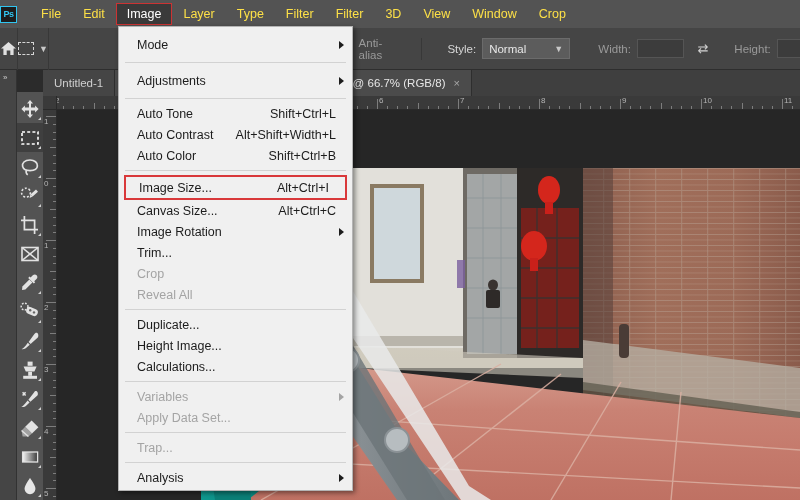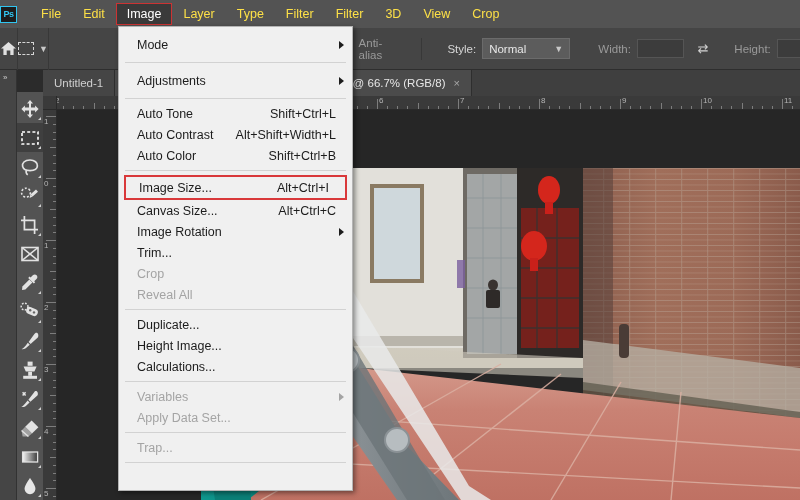--- a/index.html
+++ b/index.html
@@ -235,20 +235,21 @@
     <div id="menubar-items" style="display:flex;align-items:center;">
         <div class="menu-item">File</div>
         <div class="menu-item">Edit</div>
         <div class="menu-item active">Image</div>
         <div class="menu-item">Layer</div>
         <div class="menu-item">Type</div>
         <div class="menu-item">Filter</div>
         <div class="menu-item">Filter</div>
         <div class="menu-item">3D</div>
         <div class="menu-item">View</div>
+        <div class="menu-item">Window</div>
         <div class="menu-item">Crop</div>
       </div>
   </div>
 
   <div class="optionsbar">
     <div class="opt-home">
       <svg width="17" height="15" viewBox="0 0 17 15">
         <path d="M8.5 1 L16 7.6 L13.6 7.6 L13.6 14 L10.3 14 L10.3 9.6 L6.7 9.6 L6.7 14 L3.4 14 L3.4 7.6 L1 7.6 Z" fill="#e0e0e0"></path>
       </svg>
     </div>
@@ -750,15 +751,19 @@
         <span class="arrow"></span>
       </div>
       <div class="dd-row dim">
         <span>Apply Data Set...</span>
       </div>
       <div class="dd-sep"></div>
       <div class="dd-row dim">
         <span>Trap...</span>
       </div>
       <div class="dd-sep"></div>
+      <div class="dd-row">
+        <span>Analysis</span>
+        <span class="arrow"></span>
+      </div>
     </div>
 
 </div>
 
 </body></html>

